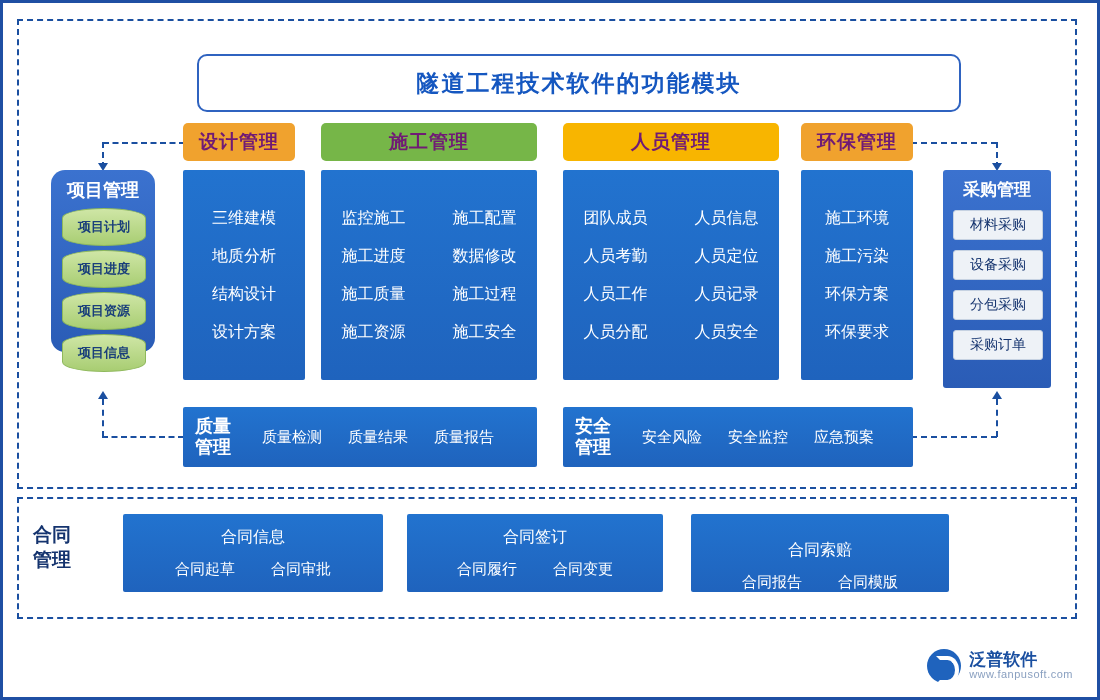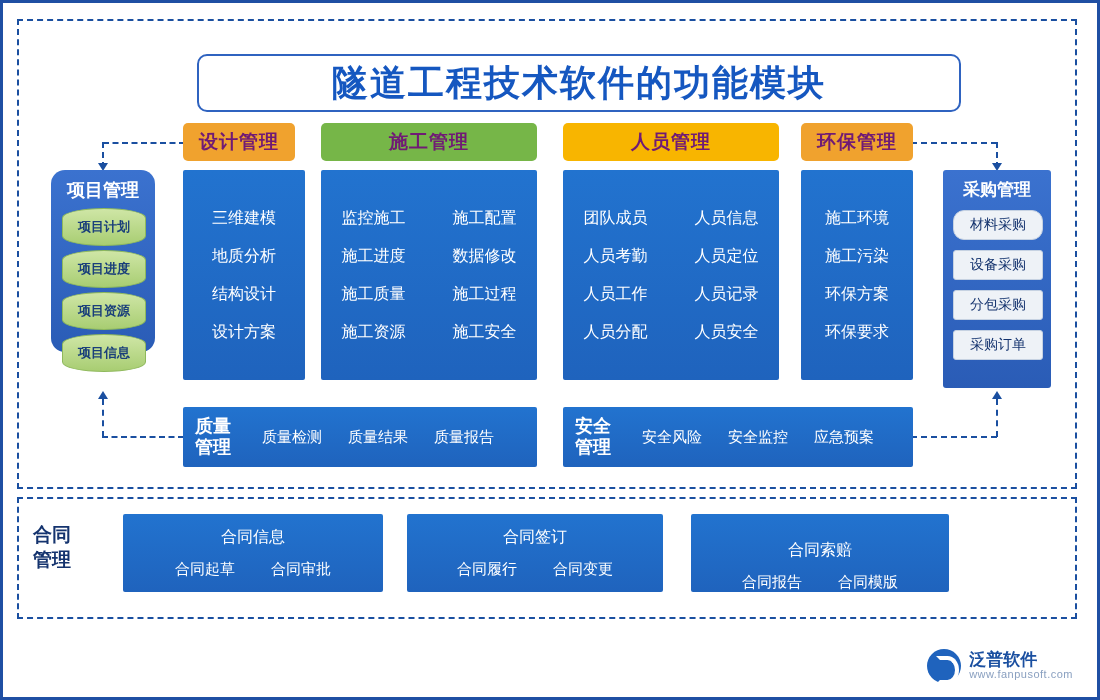--- a/index.html
+++ b/index.html
@@ -52,21 +52,21 @@
     width: 760px;
     height: 54px;
     border: 2px solid #2f63c0;
     border-radius: 10px;
     background: #ffffff;
     display: flex;
     align-items: center;
     justify-content: center;
   }
   .title-box .title-text {
-    font-size: 36px;
+    font-size: 23px;
     font-weight: bold;
     color: #1557c0;
     letter-spacing: 2px;
   }
 
   
   .cat-header {
     position: absolute;
     height: 38px;
     border-radius: 5px;
@@ -189,21 +189,21 @@
     height: 28px;
     background: #eef2f7;
     border: 1px solid #c6d2e2;
     border-radius: 3px;
     display: flex;
     align-items: center;
     justify-content: center;
     font-size: 14px;
     color: #14336e;
   }
-  .pi1 { top: 40px; border-radius: 11px; }
+  .pi1 { top: 40px; }
   .pi2 { top: 80px; }
   .pi3 { top: 120px; }
   .pi4 { top: 160px; }
 
   
   .strip {
     position: absolute;
     height: 60px;
     background: #1f6bc9;
     background: linear-gradient(180deg, #2273cf 0%, #1f63bd 100%);

